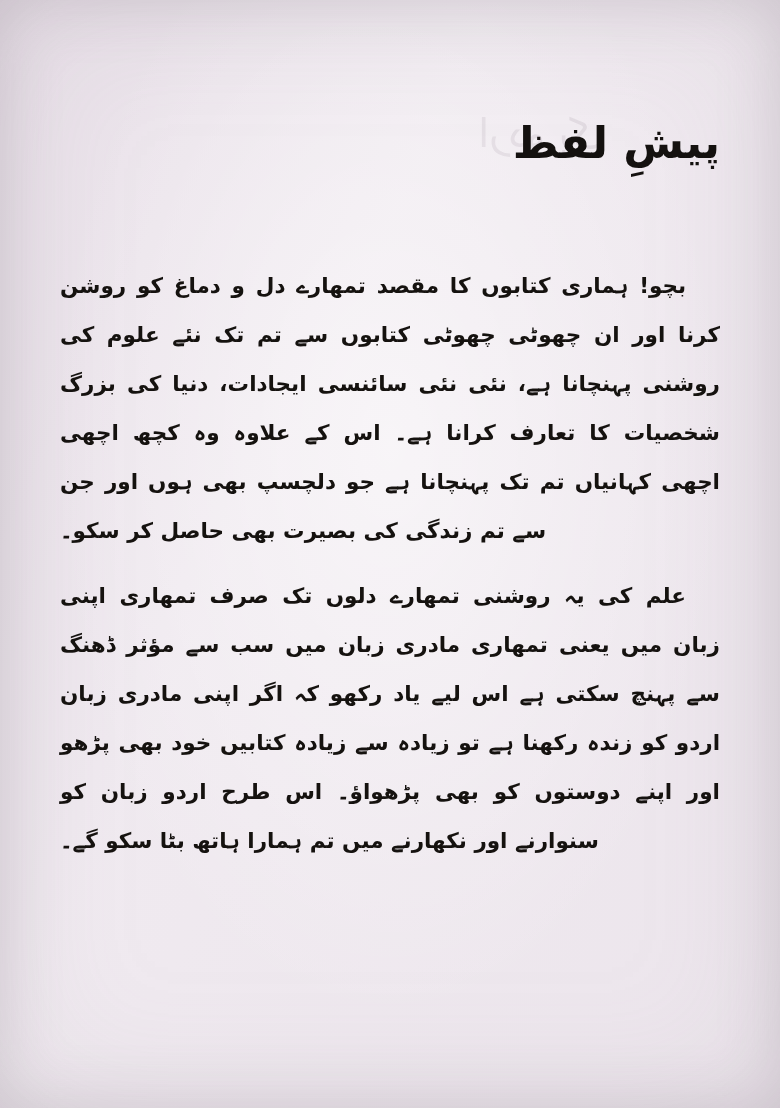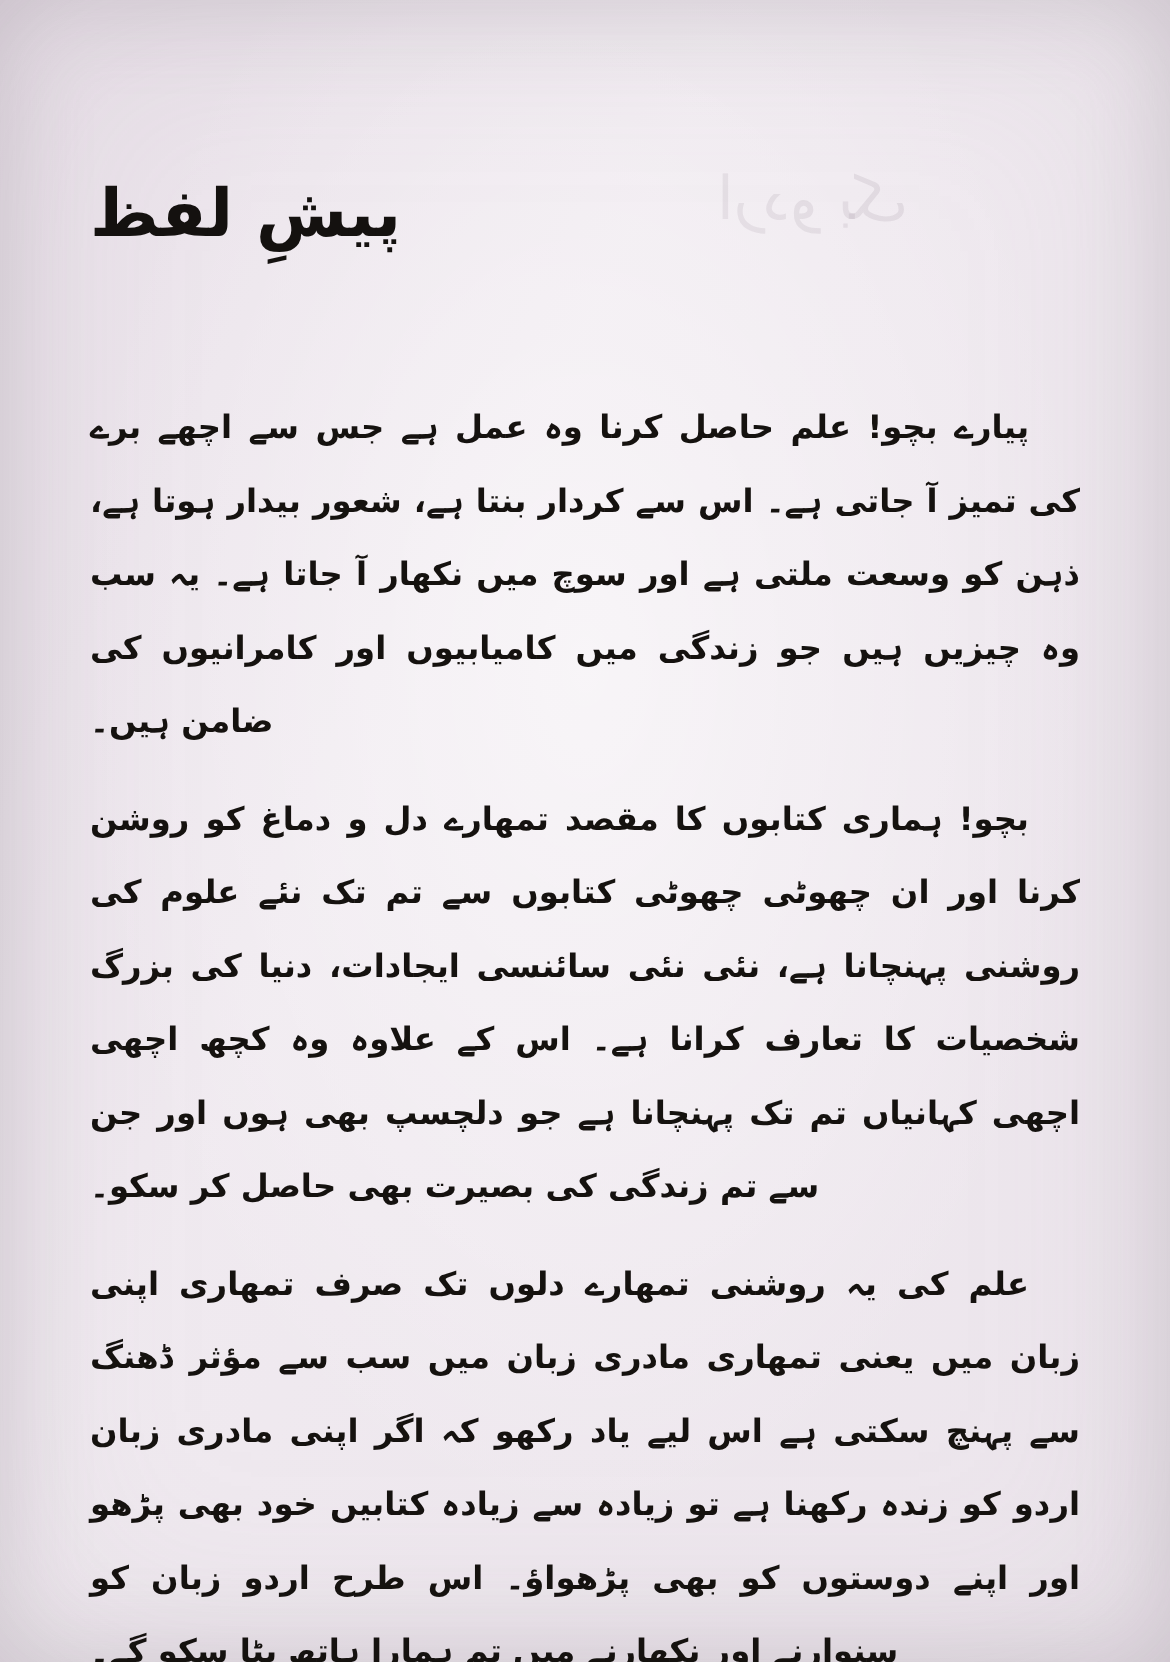--- a/index.html
+++ b/index.html
@@ -48,21 +48,21 @@
     height: 80px;
     color: rgba(120,105,120,0.18);
     font-size: 40px;
     letter-spacing: 6px;
     transform: scaleX(-1);
     z-index: 1;
     font-family: "DejaVu Sans", sans-serif;
     user-select: none;
   }
   .doc-title {
-    text-align: left;
+    text-align: right;
     font-size: 44px;
     font-weight: 700;
     color: #14110f;
     margin: 0;
     padding-top: 118px;
     letter-spacing: 0px;
     line-height: 1.15;
     font-family: "DejaVu Sans", "Liberation Sans", sans-serif;
   }
   .body-text {
@@ -88,20 +88,19 @@
 
 <div class="page">
 
   <div class="bleed-mark">اردو بک</div>
 
   <div class="content">
 
     <h1 class="doc-title">پیشِ لفظ</h1>
 
     <div class="body-text">
-      <p class="para">پیارے بچو! علم حاصل کرنا وہ عمل ہے جس سے اچھے برے کی تمیز آ جاتی ہے۔ اس سے کردار بنتا ہے، شعور بیدار ہوتا ہے، ذہن کو وسعت ملتی ہے اور سوچ میں نکھار آ جاتا ہے۔ یہ سب وہ چیزیں ہیں جو زندگی میں کامیابیوں اور کامرانیوں کی ضامن ہیں۔</p>
       <p class="para">بچو! ہماری کتابوں کا مقصد تمھارے دل و دماغ کو روشن کرنا اور ان چھوٹی چھوٹی کتابوں سے تم تک نئے علوم کی روشنی پہنچانا ہے، نئی نئی سائنسی ایجادات، دنیا کی بزرگ شخصیات کا تعارف کرانا ہے۔ اس کے علاوہ وہ کچھ اچھی اچھی کہانیاں تم تک پہنچانا ہے جو دلچسپ بھی ہوں اور جن سے تم زندگی کی بصیرت بھی حاصل کر سکو۔</p>
       <p class="para">علم کی یہ روشنی تمھارے دلوں تک صرف تمھاری اپنی زبان میں یعنی تمھاری مادری زبان میں سب سے مؤثر ڈھنگ سے پہنچ سکتی ہے اس لیے یاد رکھو کہ اگر اپنی مادری زبان اردو کو زندہ رکھنا ہے تو زیادہ سے زیادہ کتابیں خود بھی پڑھو اور اپنے دوستوں کو بھی پڑھواؤ۔ اس طرح اردو زبان کو سنوارنے اور نکھارنے میں تم ہمارا ہاتھ بٹا سکو گے۔</p>
 
     </div>
 
   </div>
 </div>
 
 </body></html>

